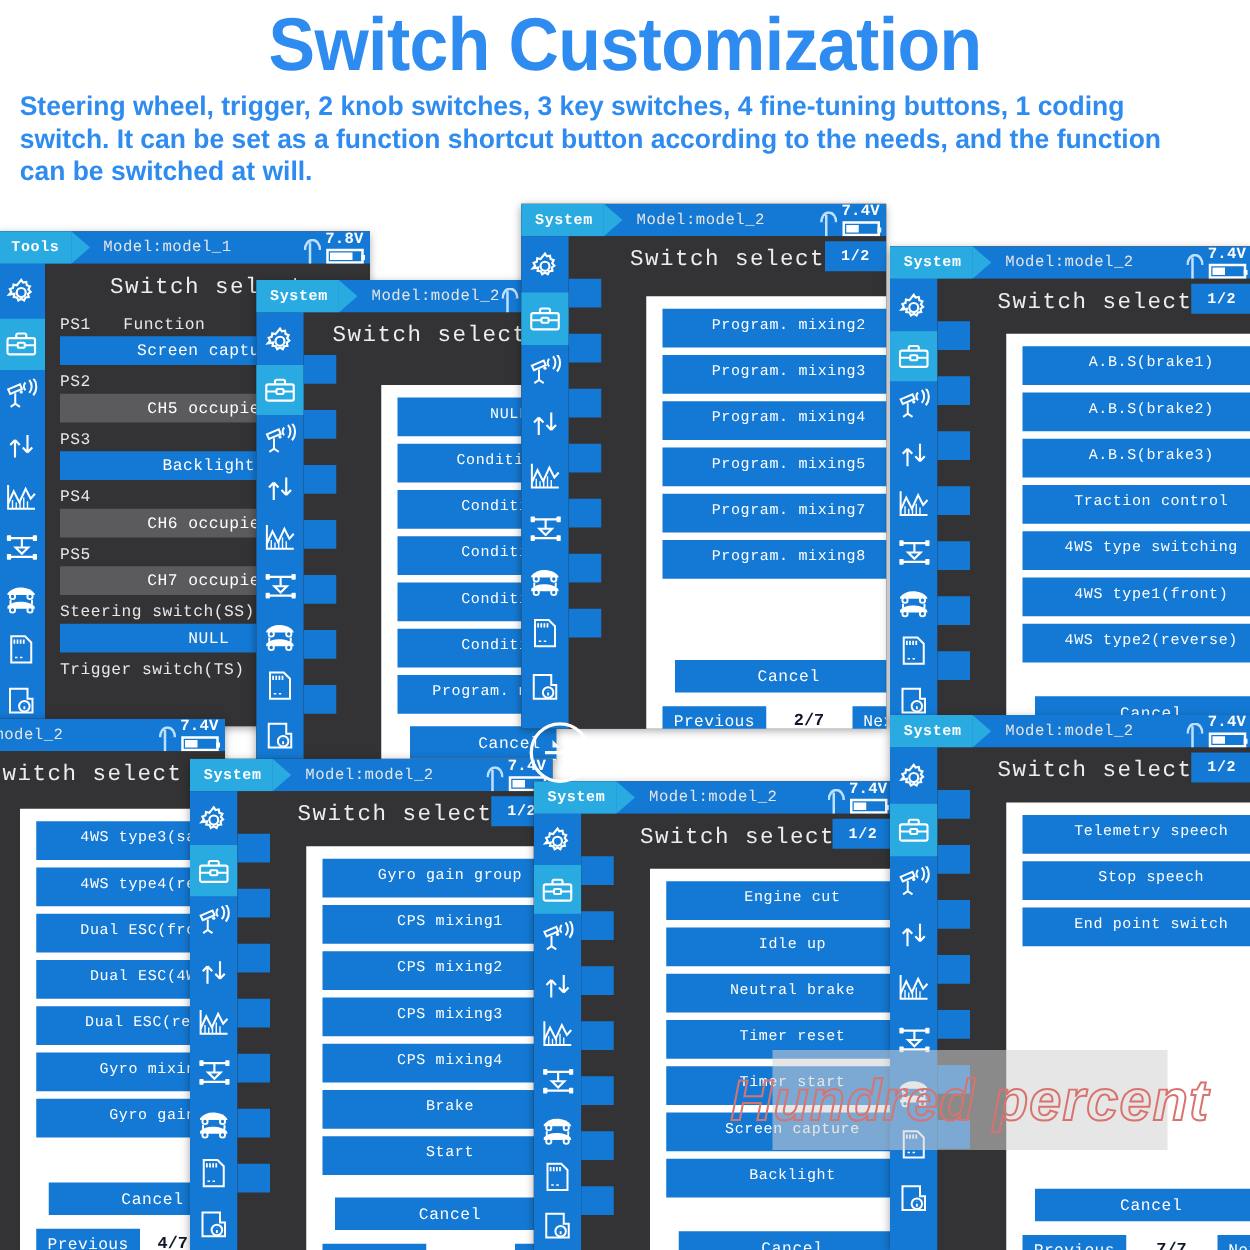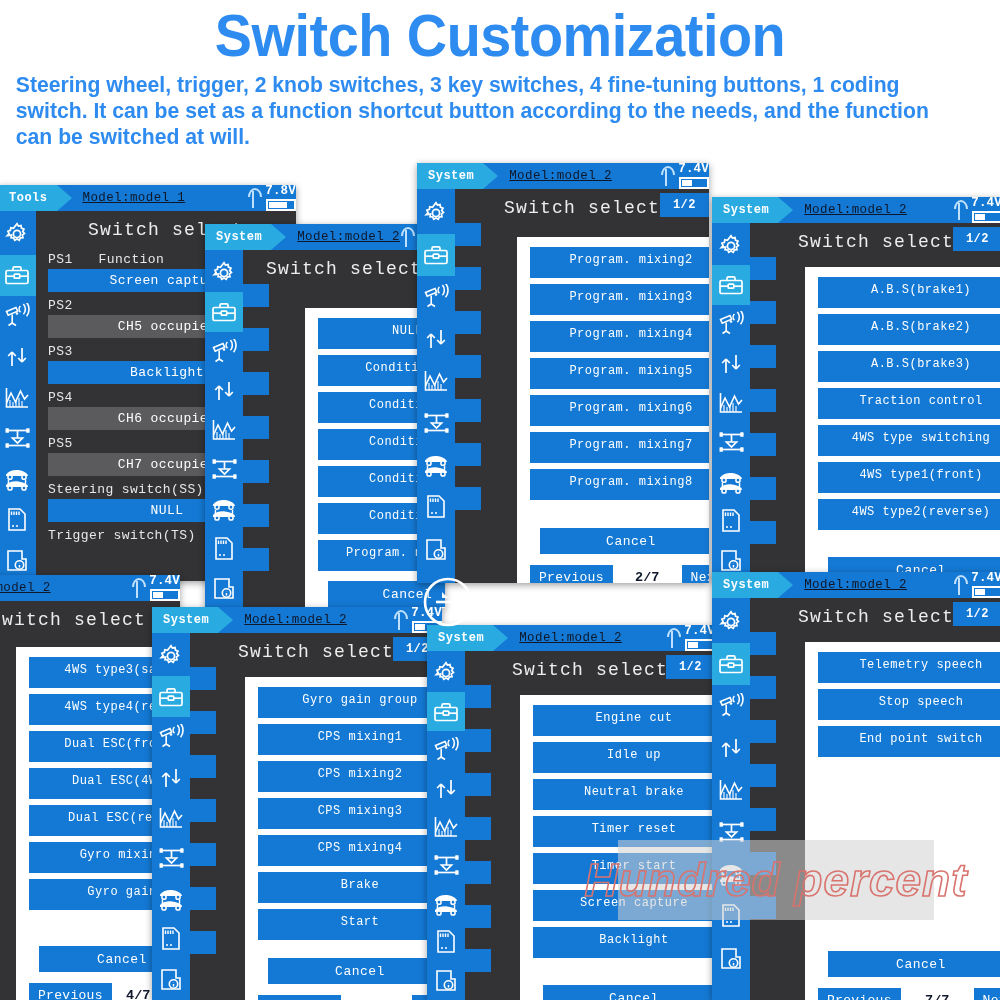--- a/index.html
+++ b/index.html
@@ -35,22 +35,22 @@
   .tag {
     position:relative; height:26px; background:#29ABE2; color:#fff;
     display:flex; align-items:center; padding:0 9px 0 11px;
     font-size:12px; letter-spacing:0.5px; font-weight:600;
   }
   .tag::after{
     content:""; position:absolute; left:100%; top:0;
     border-top:13px solid transparent; border-bottom:13px solid transparent;
     border-left:15px solid #29ABE2;
   }
-  .topbar .modeltxt{ color:#0f172a; font-size:12.5px; margin-left:26px; letter-spacing:0.4px;text-decoration:underline;}
-  .topbar .right{ margin-left:auto; display:flex; align-items:center; gap:6px; }
+  .topbar .modeltxt{ color:#e5e5e5; font-size:12.5px; margin-left:26px; letter-spacing:0.4px;}
+  .topbar .right{ margin-left:auto; display:flex; align-items:flex-end; gap:6px; padding-right:5px;}
   .ant { width:12px; height:20px; position:relative; }
   .ant::before{content:"";position:absolute;left:5px;top:3px;width:2px;height:17px;background:#bfe0ff;}
   .ant::after{content:"";position:absolute;left:1px;top:0;width:10px;height:7px;
       border:2px solid #bfe0ff;border-bottom:none;border-radius:50% 50% 0 0 / 100% 100% 0 0;
       border-left-color:#bfe0ff;border-right-color:#bfe0ff;}
   .volt-wrap{display:flex;flex-direction:column;align-items:center;line-height:1;}
   .volt{color:#fff;font-size:12.5px;font-weight:700;letter-spacing:0.2px;}
   .batt{position:relative;width:30px;height:12px;border:2px solid #fff;background:#1479D4;margin-top:1px;}
   .batt::after{content:"";position:absolute;left:100%;top:3px;width:3px;height:4px;background:#fff;}
   .batt i{position:absolute;left:1px;top:1px;bottom:1px;background:#fff;display:block;}
@@ -500,21 +500,20 @@
             <div class="ghostrow"></div>
             <div class="ghostrow"></div>
             <div class="ghostrow"></div>
             <div class="ghostrow"></div>
           </div>
           <div class="popup" style="left:62px;top:48px;width:228px;height:362px;">
             <div class="opt">Program. mixing2</div>
             <div class="opt">Program. mixing3</div>
             <div class="opt">Program. mixing4</div>
             <div class="opt">Program. mixing5</div>
-            <div class="opt">Program. mixing6</div>
             <div class="opt">Program. mixing7</div>
             <div class="opt">Program. mixing8</div>
             <div class="spacer"></div>
             <div class="cancel">Cancel</div>
             <div class="pager">
               <div class="pbtn">Previous</div>
               <div class="pnum">2/7</div>
               <div class="pbtn" style="">Next</div>
             </div>
           </div>

